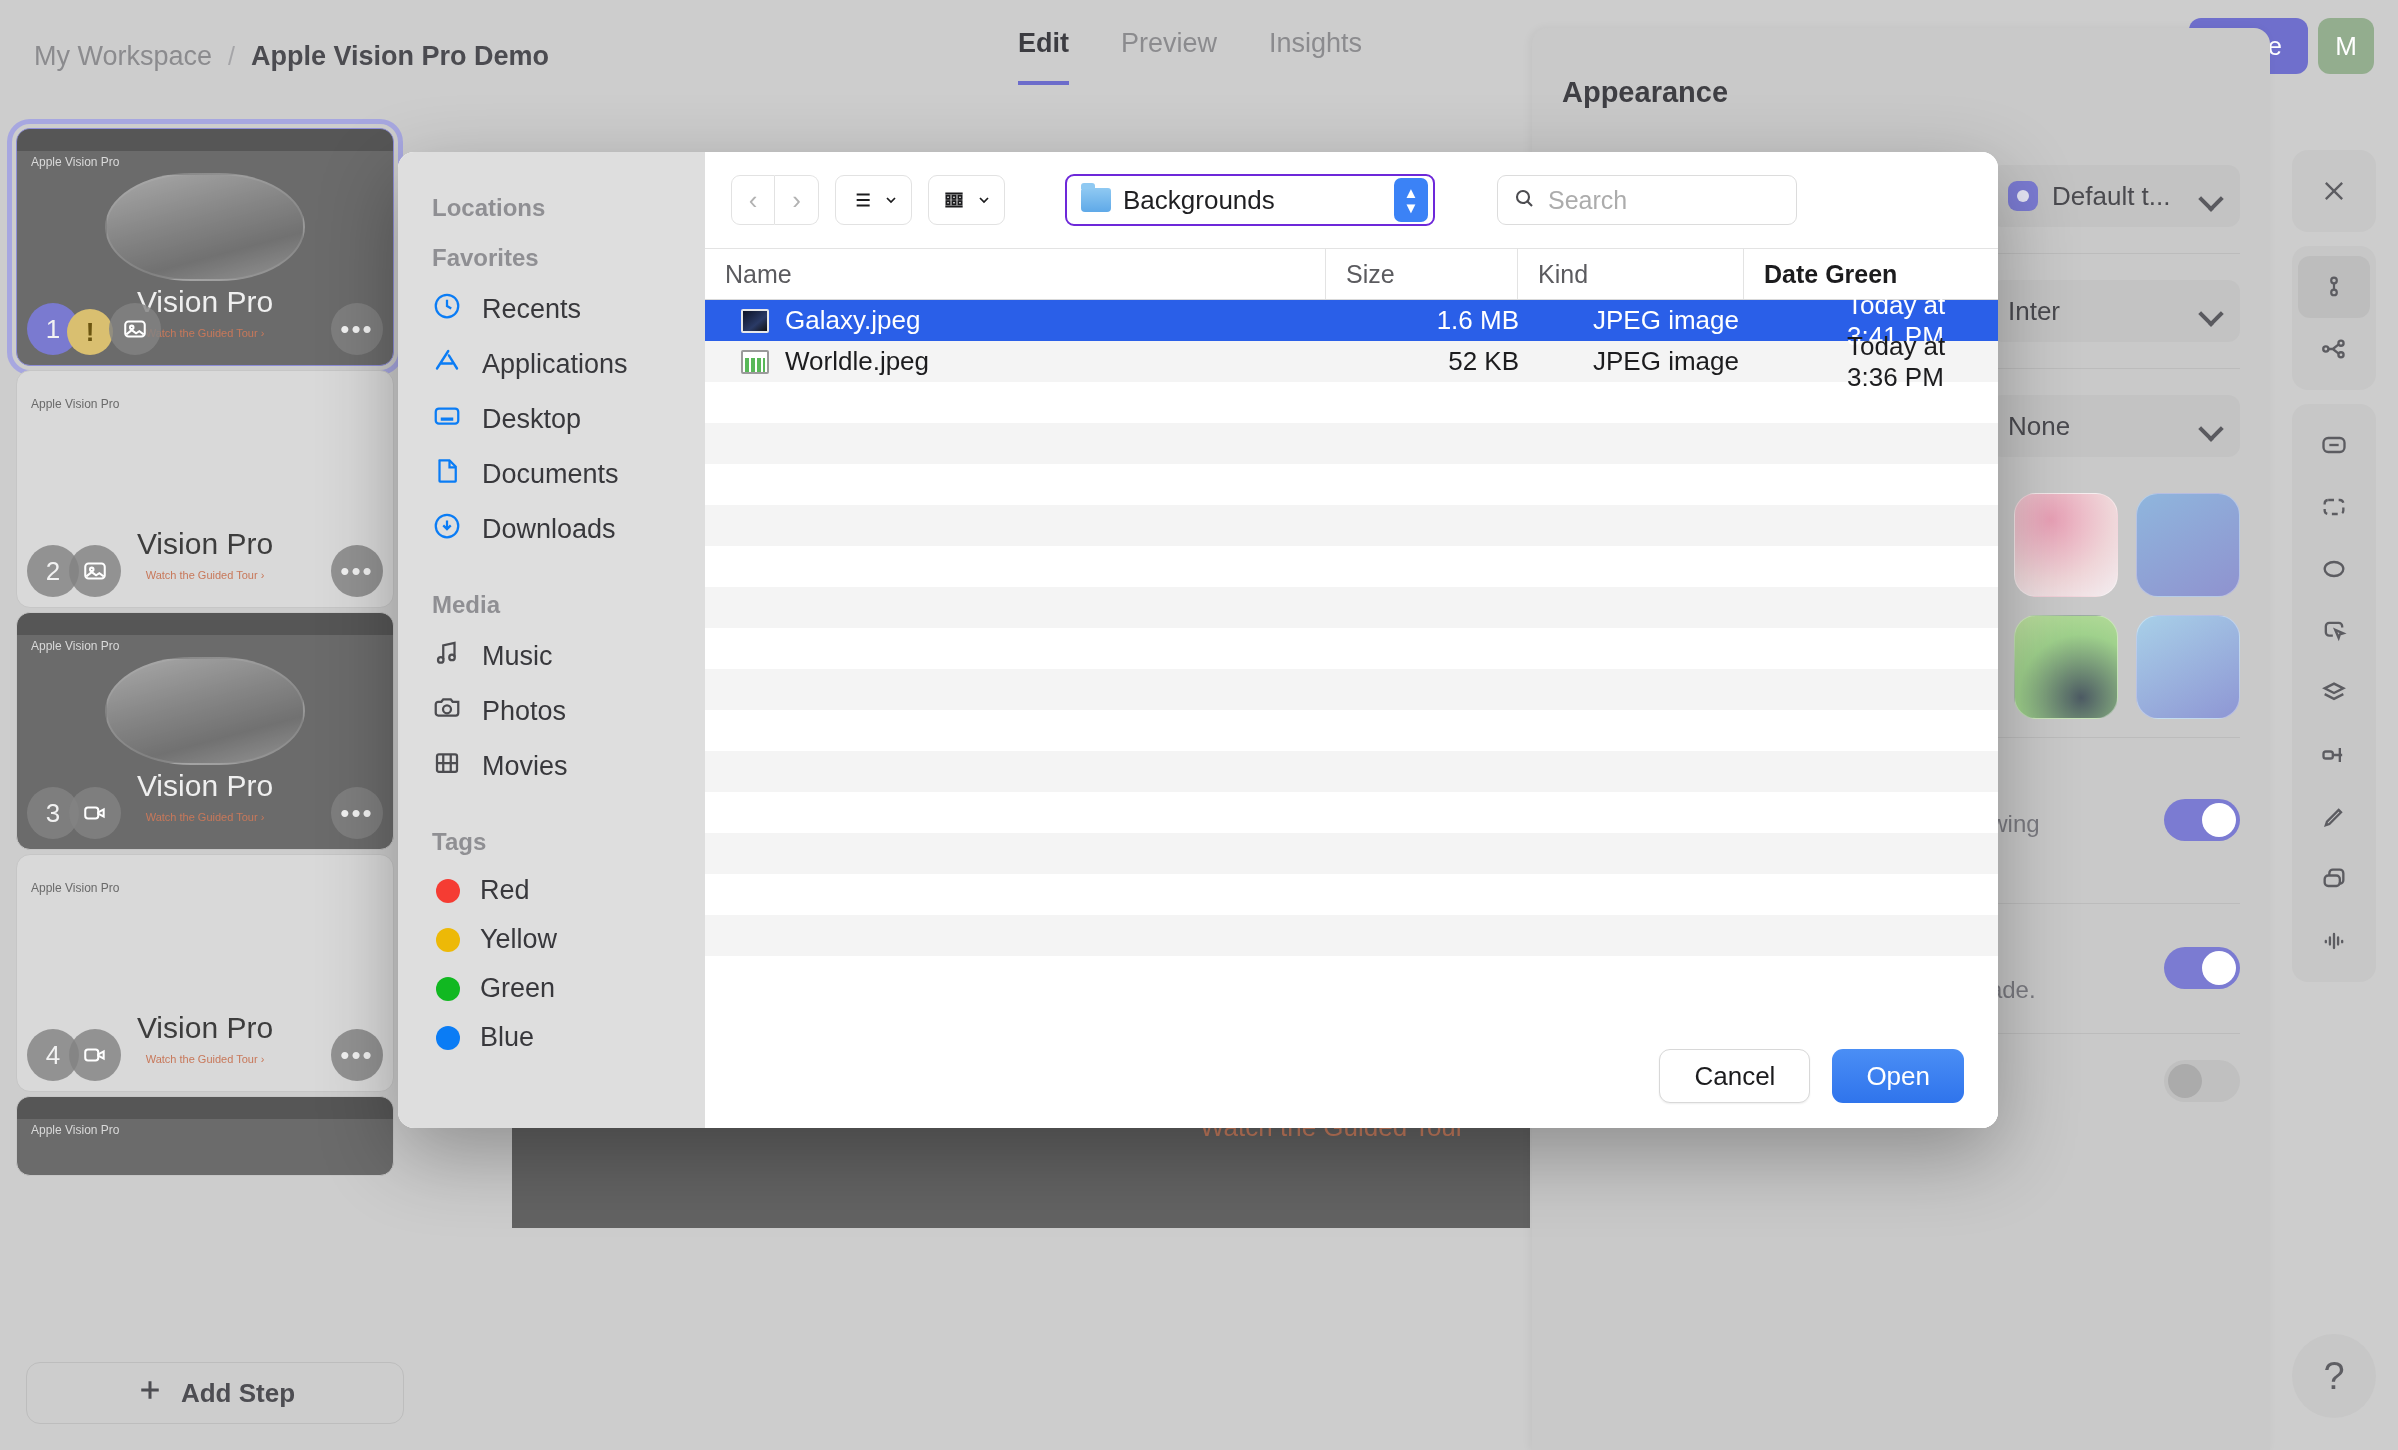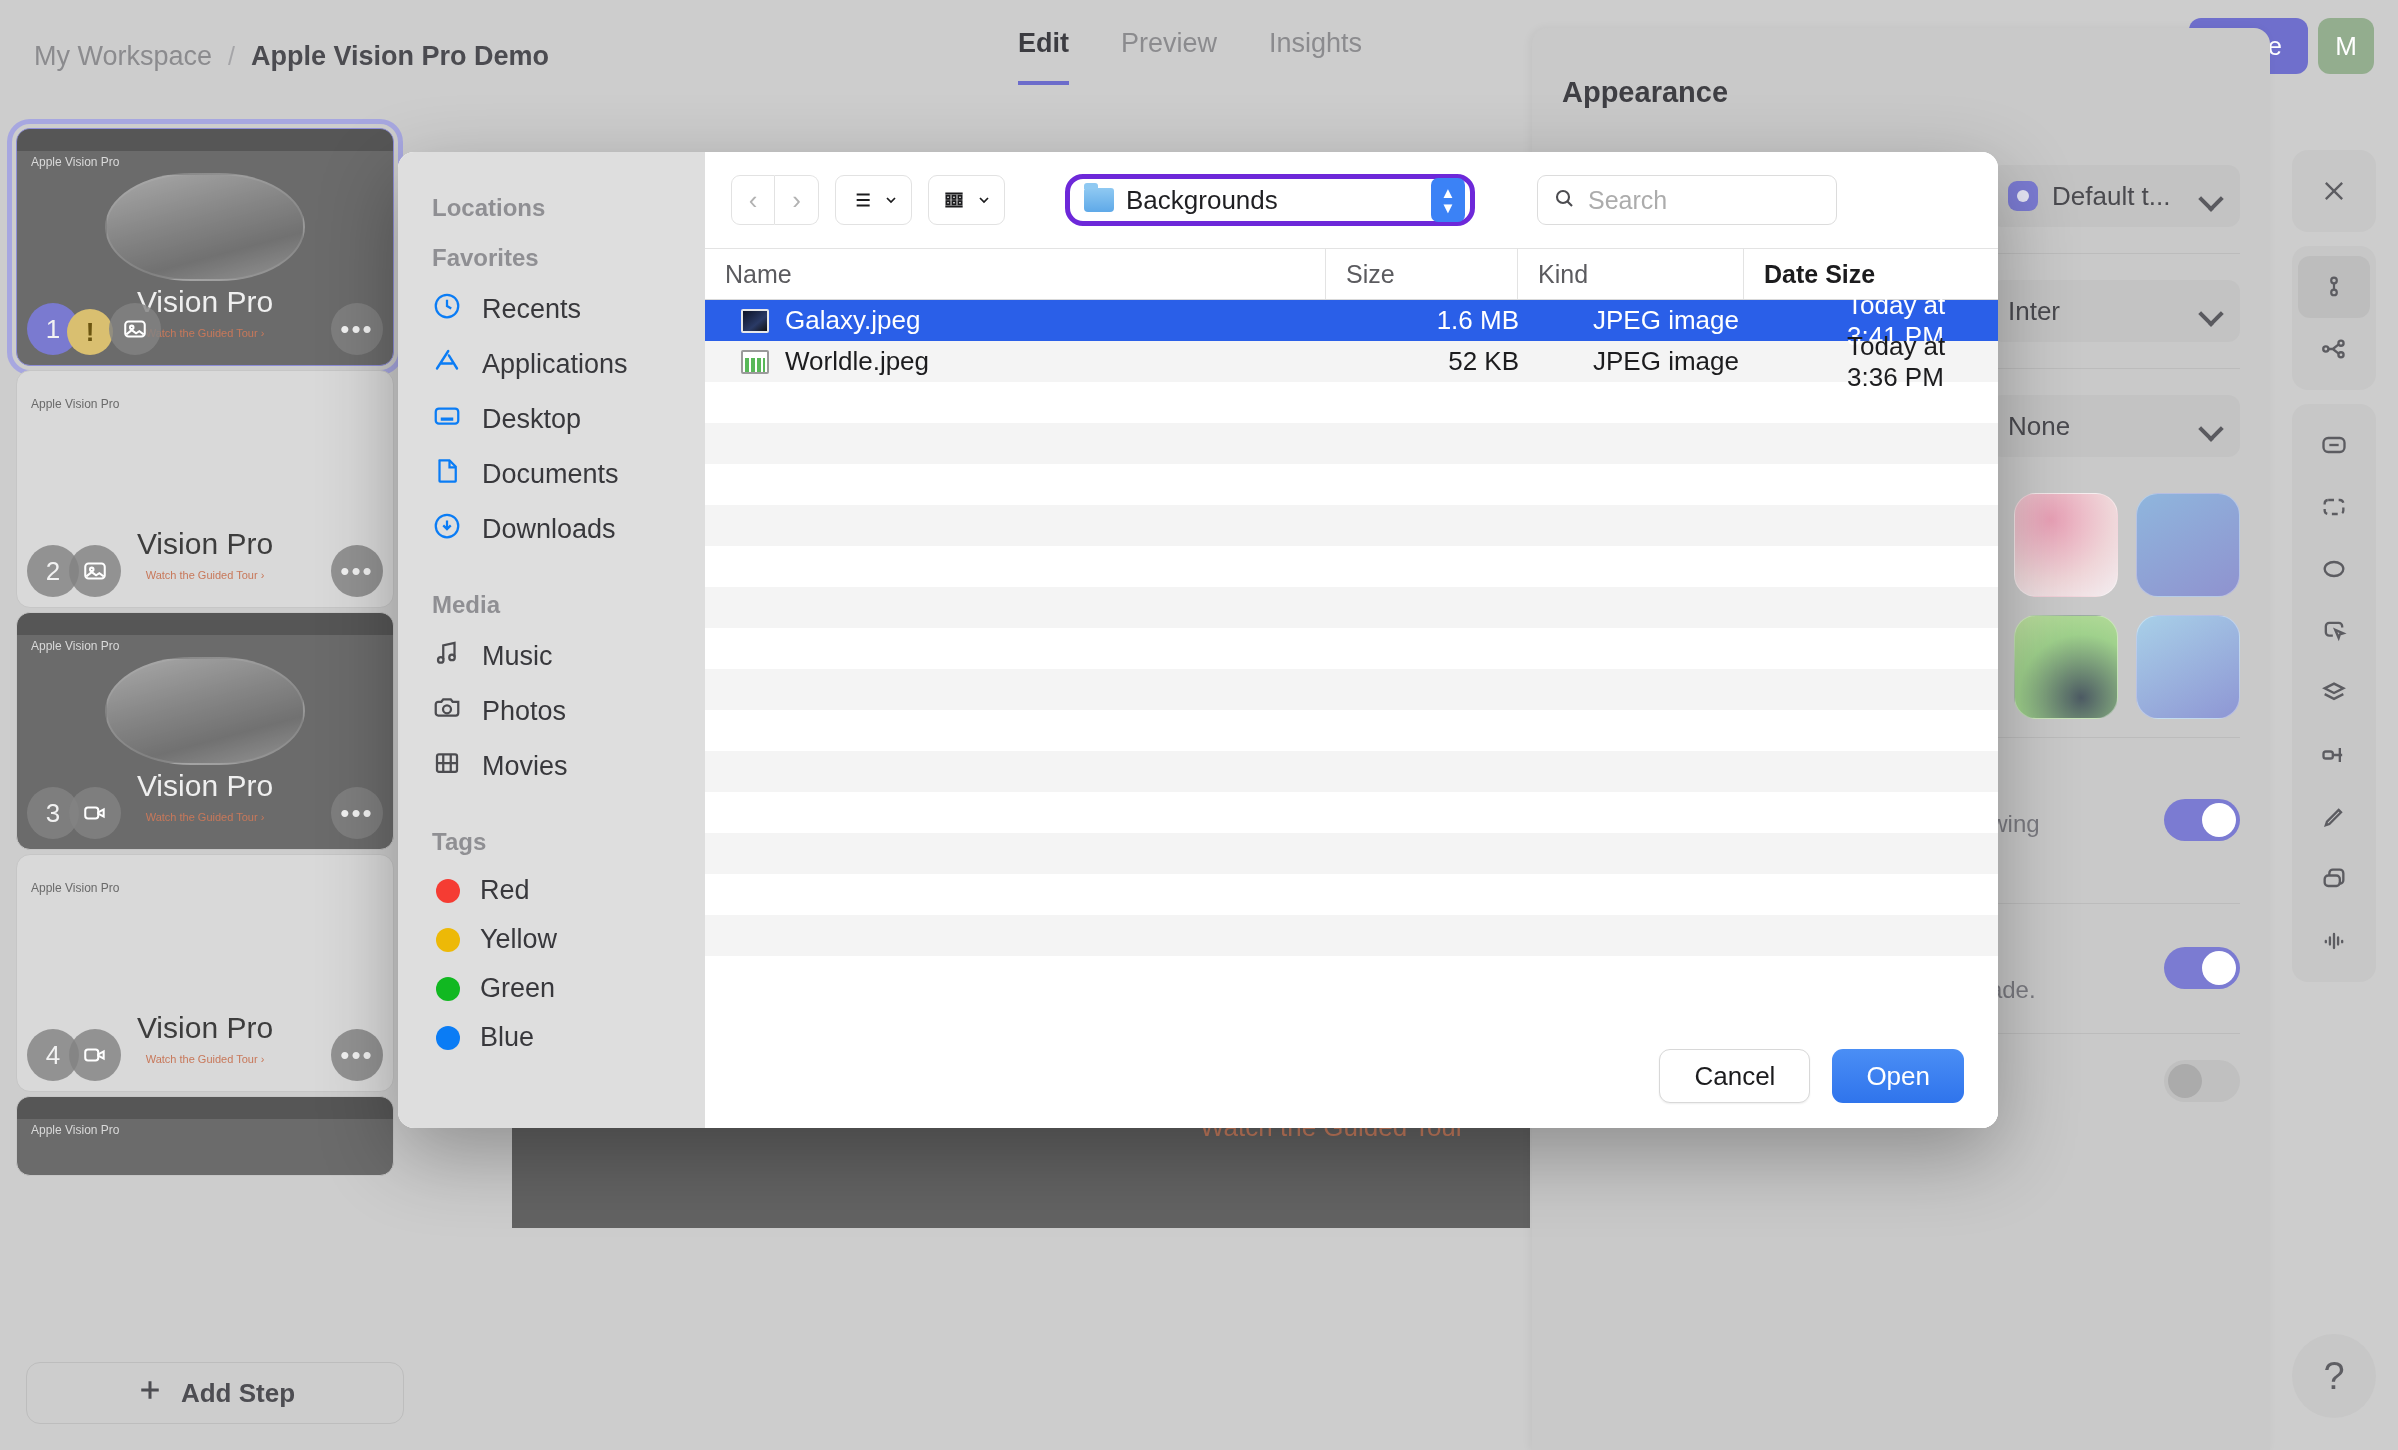--- a/index.html
+++ b/index.html
@@ -151,22 +151,22 @@
     width: 44px; height: 50px; background: #fff; border: 1px solid #e2e2e2; display: flex;
     align-items: center; justify-content: center; cursor: pointer; color: #b2b2b2; font-size: 26px;
   }
   .nav-btn:first-child { border-radius: 9px 0 0 9px; }
   .nav-btn:last-child { border-radius: 0 9px 9px 0; border-left: none; }
   .view-btn {
     height: 50px; background: #fff; border: 1px solid #e2e2e2; border-radius: 9px;
     display: flex; align-items: center; gap: 9px; padding: 0 12px; cursor: pointer;
   }
   .path-pop {
-    margin-left: 44px; width: 410px; height: 52px; background: #fff; border: 5px solid #6d28d9;
-    border-radius: 18px; display: flex; align-items: center; padding: 0 5px 0 14px; gap: 12px; cursor: pointer;
+    margin-left: 44px; width: 370px; height: 52px; background: #fff; border: 2px solid #6d28d9;
+    border-radius: 9px; display: flex; align-items: center; padding: 0 5px 0 14px; gap: 12px; cursor: pointer;
   }
   .folder-ico { width: 30px; height: 24px; border-radius: 3px 3px 4px 4px; background: linear-gradient(180deg,#8fc9f2,#5fa9e8); position: relative; flex: none; }
   .folder-ico::before { content:''; position:absolute; top:-5px; left:0; width:14px; height:6px; background:#8fc9f2; border-radius:3px 3px 0 0;}
   .path-label { flex: 1; font-size: 26px; color: #1f1f22; }
   .stepper { width: 34px; height: 44px; background: #3b82f6; border-radius: 7px; display: flex; flex-direction: column; align-items: center; justify-content: center; color: #fff; font-size: 15px; line-height: 1; }
   .search-box {
     margin-left: 46px; width: 300px; height: 50px; background: #fff; border: 1px solid #dcdcdc;
     border-radius: 9px; display: flex; align-items: center; gap: 12px; padding: 0 14px;
   }
   .search-box input { border: none; outline: none; font-size: 25px; color: #1f1f22; width: 100%; font-family: inherit; background: transparent; }
@@ -627,21 +627,21 @@
           </span>
           <input type="text" placeholder="Search" style="">
         </div>
       </div>
 
       <div class="fd-table">
         <div class="fd-head">
           <div class="col-name">Name</div>
           <div class="col-size">Size</div>
           <div class="col-kind">Kind</div>
-          <div class="col-date">Date Size</div>
+          <div class="col-date">Date Green</div>
         </div>
         <div class="fd-rows">
           <div class="fd-row sel">
             <span class="c-name">
                 <span class="fico galaxy"></span>
                 <span>Galaxy.jpeg</span>
               </span>
             <span class="c-size">1.6 MB</span>
             <span class="c-kind">JPEG image</span>
             <span class="c-date">Today at 3:41 PM</span>

